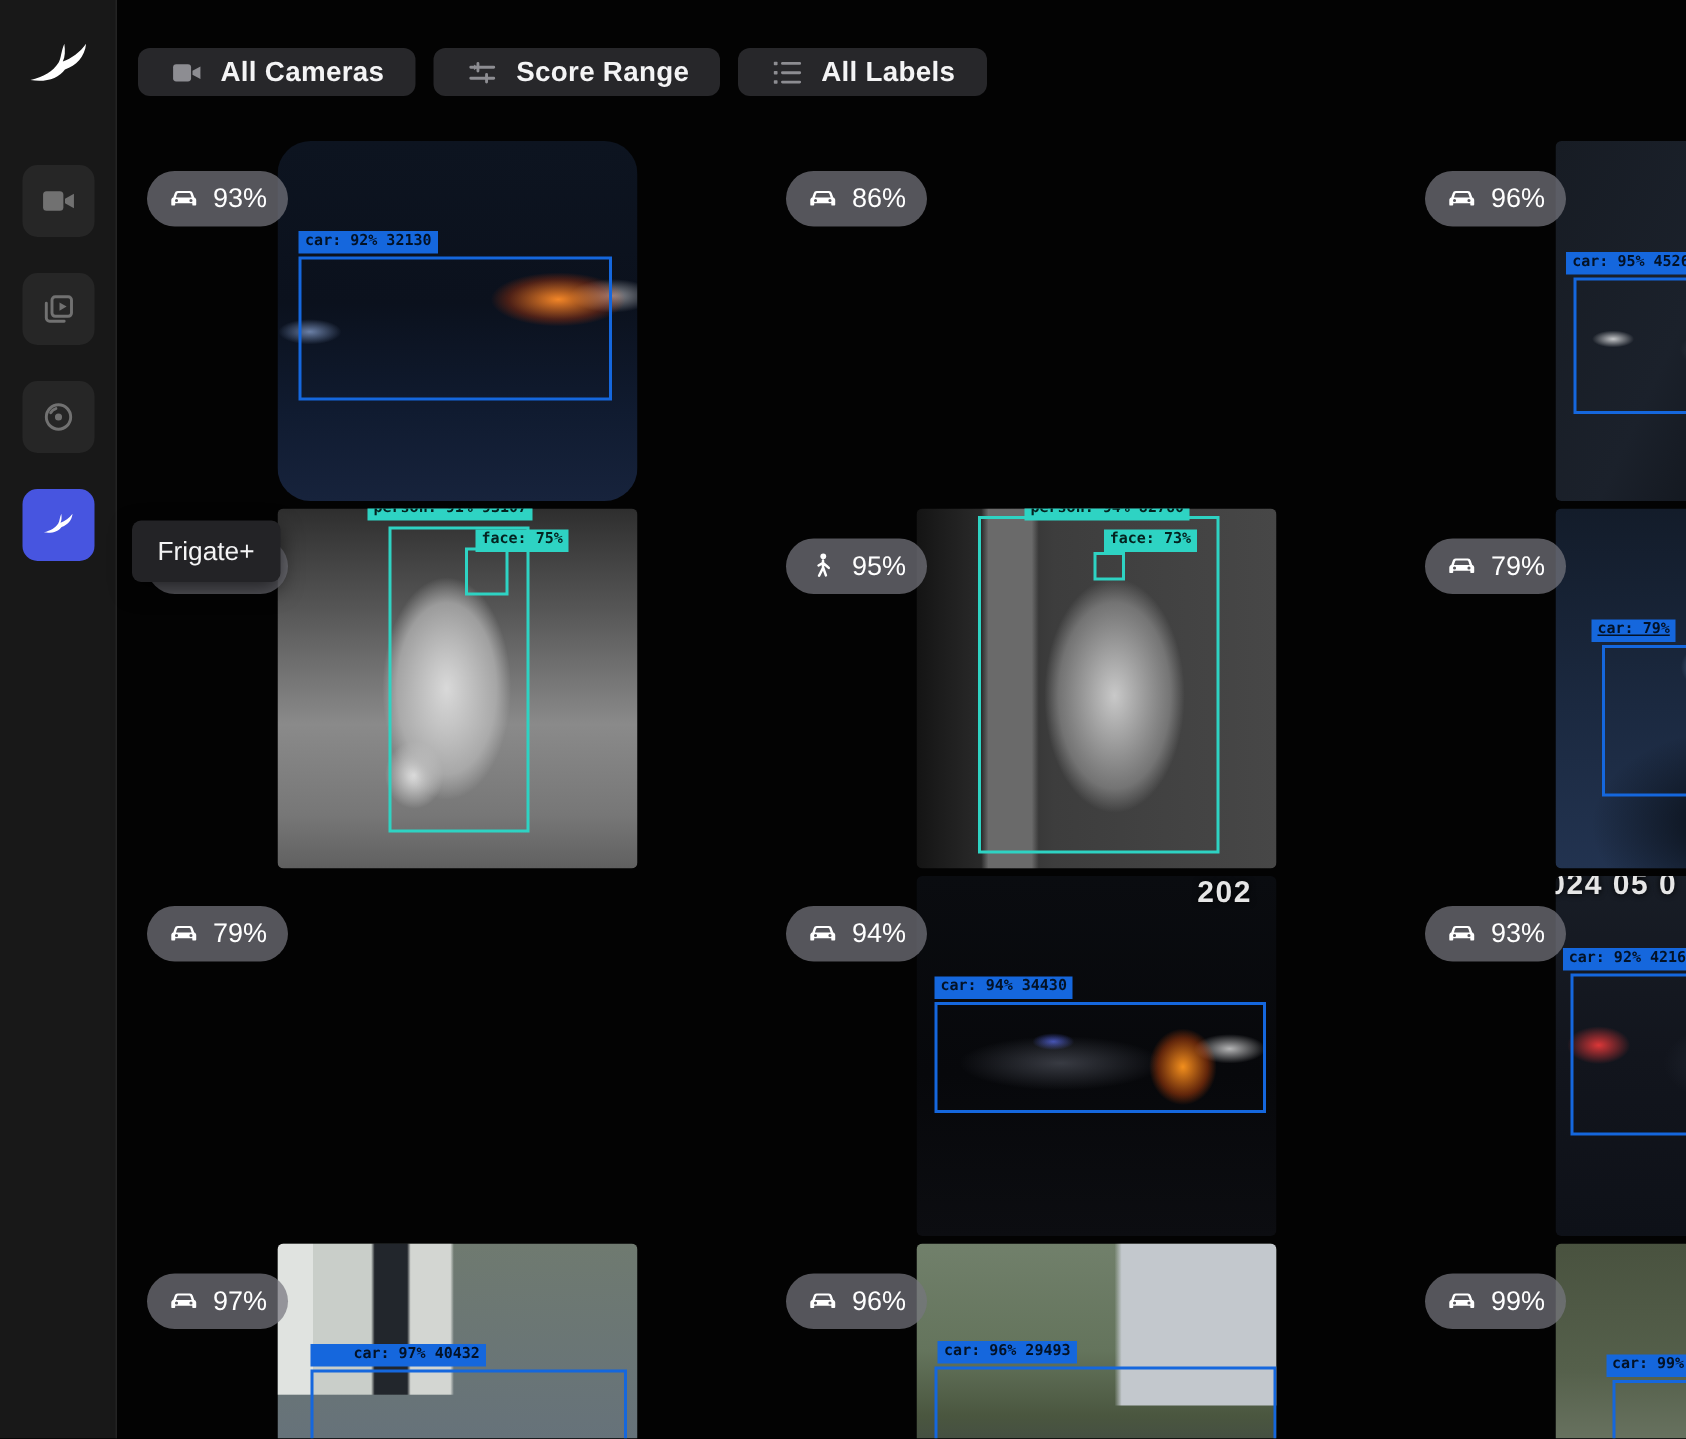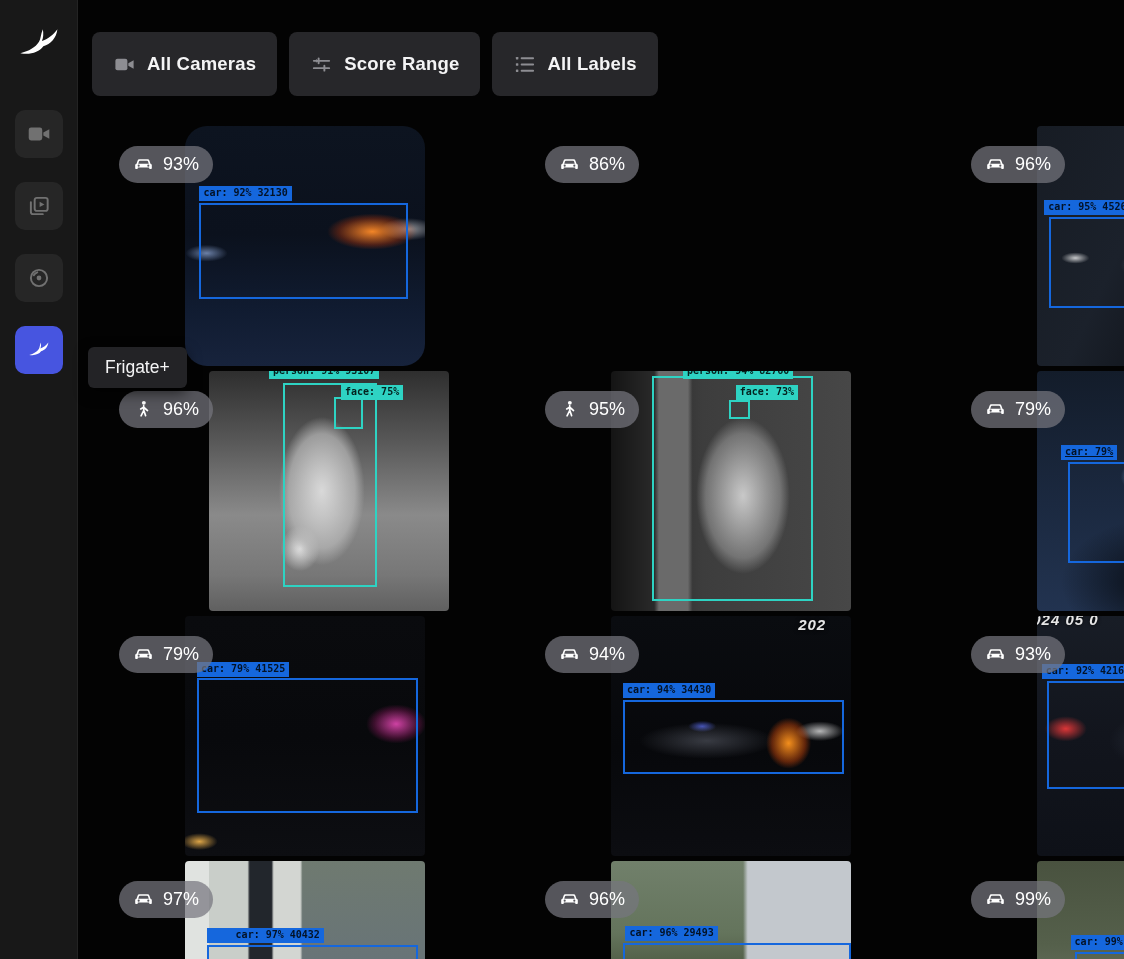--- a/index.html
+++ b/index.html
@@ -16,33 +16,33 @@
   .nav-btn svg .filled { fill:#717171; stroke:none; }
   .nav-btn.active { background:#4755e0; }
   .nav-btn.active svg .bird { fill:#ffffff; stroke:none; }
 
   
   .tooltip { position:absolute; left:88px; top:347px; z-index:60; background:#232326; color:#f4f4f5; font-size:17.5px; padding:10px 17px; border-radius:6px; box-shadow:0 5px 14px rgba(0,0,0,.6); }
 
   
   .main { flex:1; height:100%; overflow:hidden; position:relative; background:#030303; padding:32px 0 0 14px; }
   .filters { display:flex; gap:12px; }
-  .filter-btn { height:64px; border-radius:8px; background:#27272a; display:flex; align-items:center; gap:11px; padding:16px 21px; cursor:pointer; }
+  .filter-btn { height:32px; border-radius:8px; background:#27272a; display:flex; align-items:center; gap:11px; padding:16px 21px; cursor:pointer; }
   .filter-btn svg { width:23px; height:23px; stroke:#8d8d92; fill:none; stroke-width:2; stroke-linecap:round; stroke-linejoin:round; }
   .filter-btn svg .filled { fill:#8d8d92; stroke:none; }
   .filter-btn span { color:#f4f4f5; font-size:18.5px; font-weight:700; letter-spacing:.2px; }
 
   
   .grid { margin-top:30px; display:grid; grid-template-columns:repeat(3,426px); width:1278px; }
   .cell { position:relative; width:426px; height:245px; cursor:pointer; }
   .thumb { position:absolute; left:93px; top:0; width:240px; height:240px; border-radius:4px; overflow:hidden; background:#0a0a0a; }
   .bbox { position:absolute; border:2px solid #1567dd; }
   .bbox-label { position:absolute; font-family:"DejaVu Sans Mono", monospace; font-size:10px; font-weight:bold; color:#031226; background:#1567dd; padding:1px 4px 2px; white-space:nowrap; line-height:1.2; z-index:3; }
-  .ts-overlay { position:absolute; color:#e6e6e6; font-weight:bold; font-size:15px; text-shadow:0 0 4px #000; white-space:nowrap; z-index:2; letter-spacing:1px;font-style:italic; }
-  .badge { position:absolute; left:27px; top:20px; height:37px; border-radius:19px; background:rgba(118,118,126,.72); display:inline-flex; align-items:center; gap:9px; padding:0 14px; z-index:5; color:#fff; font-size:18px; font-weight:500; }
+  .ts-overlay { position:absolute; color:#e6e6e6; font-weight:bold; font-size:20px; text-shadow:0 0 4px #000; white-space:nowrap; z-index:2; letter-spacing:1px; }
+  .badge { position:absolute; left:6px; top:20px; height:37px; border-radius:19px; background:rgba(118,118,126,.72); display:inline-flex; align-items:center; gap:9px; padding:0 14px; z-index:5; color:#fff; font-size:18px; font-weight:500; }
   .badge svg { width:21px; height:21px; }
 
   
   .scene-night-car-1 { background:
     radial-gradient(60px 24px at 78% 44%, rgba(255,140,40,.95), rgba(200,60,10,.35) 55%, transparent 75%),
     radial-gradient(40px 16px at 93% 43%, rgba(255,255,255,.55), transparent 70%),
     radial-gradient(30px 12px at 9% 53%, rgba(170,200,255,.6), transparent 70%),
     linear-gradient(180deg,#0d1420 0%,#0b111d 45%,#101b30 75%,#17233c 100%); border-radius: 22px; }
   .scene-night-car-2 { background:
     radial-gradient(46px 22px at 70% 50%, rgba(255,90,40,.85), transparent 70%),
@@ -50,21 +50,21 @@
     radial-gradient(26px 10px at 35% 52%, rgba(90,120,255,.35), transparent 70%),
     linear-gradient(180deg,#05070b,#07090f 60%,#0a0d14); }
   .scene-night-car-3 { background:
     radial-gradient(70px 26px at 55% 58%, rgba(205,215,230,.5), transparent 70%),
     radial-gradient(20px 8px at 16% 55%, rgba(255,255,255,.75), transparent 70%),
     radial-gradient(16px 8px at 62% 45%, rgba(80,140,255,.8), transparent 70%),
     linear-gradient(115deg,#171c24 0%,#1b212b 40%,#0d1016 75%,#0a0c11 100%); }
   .scene-person-1 { background:
     radial-gradient(55px 95px at 47% 50%, rgba(222,222,222,.95), rgba(185,185,185,.7) 60%, transparent 78%),
     radial-gradient(26px 30px at 38% 74%, rgba(238,238,238,.9), transparent 75%),
-    linear-gradient(180deg,#2e2e2e 0%,#565656 28%,#8a8a8a 60%,#777777 85%,#606060 100%); margin-left: 24px; }
+    linear-gradient(180deg,#2e2e2e 0%,#565656 28%,#8a8a8a 60%,#777777 85%,#606060 100%); }
   .scene-person-2 { background:
     radial-gradient(60px 100px at 55% 52%, rgba(208,208,208,.95), rgba(158,158,158,.55) 62%, transparent 78%),
     linear-gradient(90deg,transparent 0 18%, #6a6a6a 20% 32%, transparent 34%),
     linear-gradient(90deg,#141414 0%,#2c2c2c 20%,#3d3d3d 38%,#474747 100%); padding-left: 24px; }
   .scene-night-car-4 { background:
     radial-gradient(55px 30px at 52% 44%, rgba(255,255,255,.95), rgba(160,200,255,.5) 50%, transparent 75%),
     radial-gradient(120px 80px at 50% 88%, rgba(5,8,12,.9), transparent 80%),
     linear-gradient(180deg,#131c2a 0%,#1b2940 55%,#223350 100%); }
   .scene-night-car-5 { background:
     radial-gradient(40px 26px at 88% 45%, rgba(255,80,200,.8), rgba(180,30,120,.3) 55%, transparent 75%),
@@ -237,24 +237,20 @@
           </div>
           <div class="badge">
             <svg viewBox="0 0 24 24">
     <path fill="#ffffff" d="M4.6 16.5a1.6 1.6 0 1 1 0-.01M17.8 16.5a1.6 1.6 0 1 1 0-.01" opacity="0"></path>
     <path fill="#ffffff" d="M4 11l1.2-3.4A2.2 2.2 0 0 1 7.3 6h9.4a2.2 2.2 0 0 1 2.1 1.6L20 11c.9.2 1.5 1 1.5 1.9v3.4c0 .5-.4.9-.9.9h-1.2a.9.9 0 0 1-.9-.9v-.8H5.5v.8c0 .5-.4.9-.9.9H3.4a.9.9 0 0 1-.9-.9v-3.4c0-.9.6-1.7 1.5-1.9zm2 .1h12l-.9-2.8a1 1 0 0 0-1-.7H7.9a1 1 0 0 0-1 .7L6 11.1zm.5 3.4a1.2 1.2 0 1 0 0-2.4 1.2 1.2 0 0 0 0 2.4zm11 0a1.2 1.2 0 1 0 0-2.4 1.2 1.2 0 0 0 0 2.4z"></path>
   </svg>
             <span>79%</span>
           </div>
         </div>
         <div class="cell">
-          <div class="thumb scene-night-car-5">
-            <div class="bbox" style="left: 5%; top: 26%; width: 92%; height: 56%; border-color: rgb(21, 103, 221);"></div>
-            <div class="bbox-label" style="left: 5%; top: 19%; background: rgb(21, 103, 221); color: rgb(3, 18, 38);">car: 79% 41525</div>
-          </div>
           <div class="badge">
             <svg viewBox="0 0 24 24">
     <path fill="#ffffff" d="M4.6 16.5a1.6 1.6 0 1 1 0-.01M17.8 16.5a1.6 1.6 0 1 1 0-.01" opacity="0"></path>
     <path fill="#ffffff" d="M4 11l1.2-3.4A2.2 2.2 0 0 1 7.3 6h9.4a2.2 2.2 0 0 1 2.1 1.6L20 11c.9.2 1.5 1 1.5 1.9v3.4c0 .5-.4.9-.9.9h-1.2a.9.9 0 0 1-.9-.9v-.8H5.5v.8c0 .5-.4.9-.9.9H3.4a.9.9 0 0 1-.9-.9v-3.4c0-.9.6-1.7 1.5-1.9zm2 .1h12l-.9-2.8a1 1 0 0 0-1-.7H7.9a1 1 0 0 0-1 .7L6 11.1zm.5 3.4a1.2 1.2 0 1 0 0-2.4 1.2 1.2 0 0 0 0 2.4zm11 0a1.2 1.2 0 1 0 0-2.4 1.2 1.2 0 0 0 0 2.4z"></path>
   </svg>
             <span>79%</span>
           </div>
         </div>
         <div class="cell">
           <div class="thumb scene-night-car-6">

